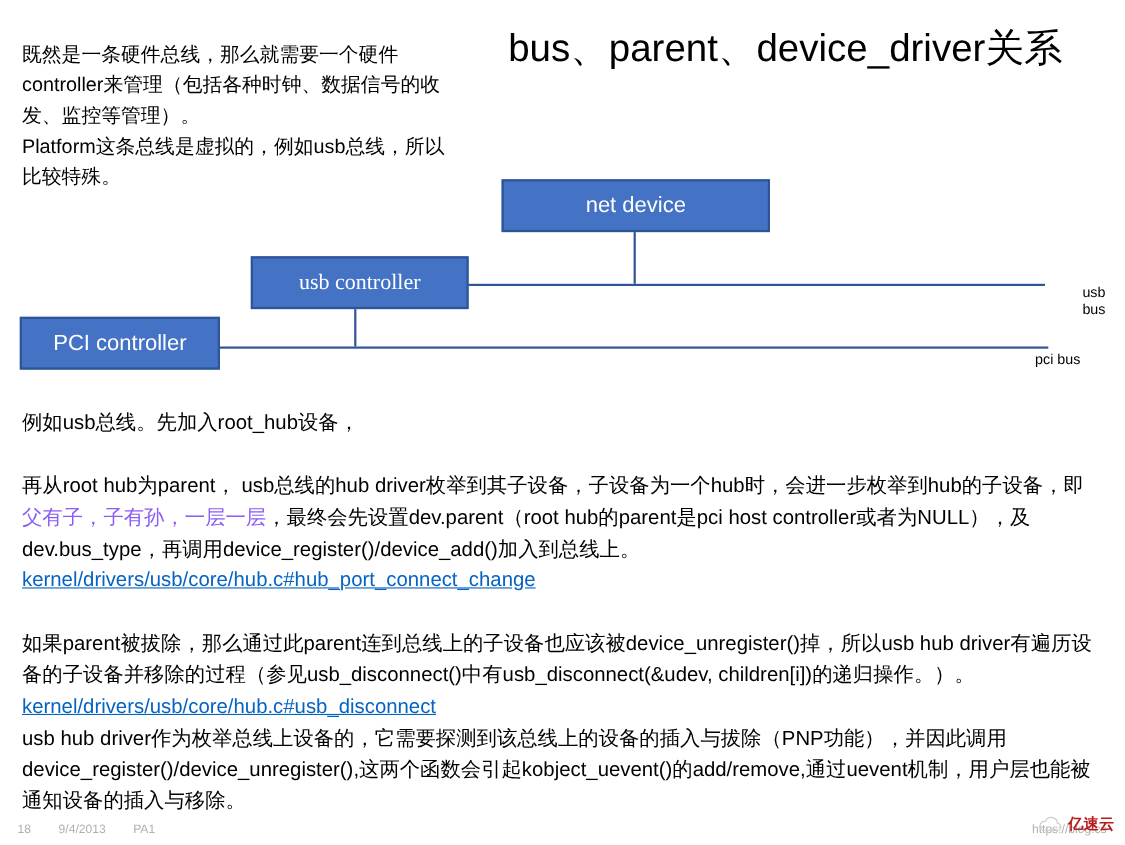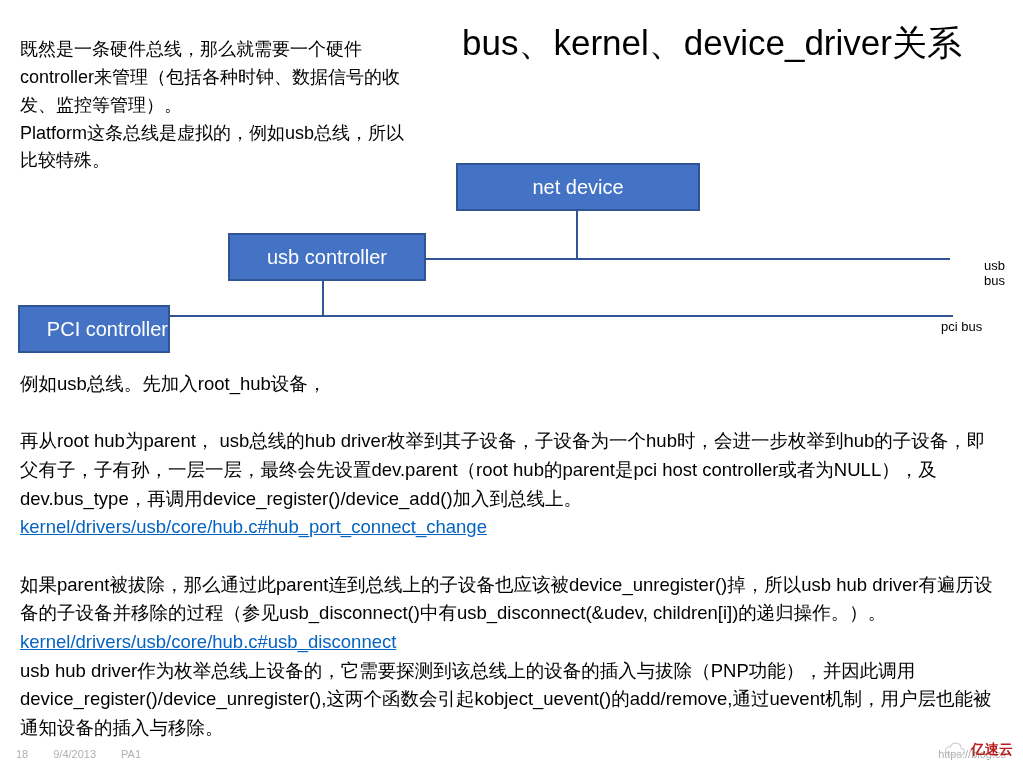--- a/index.html
+++ b/index.html
@@ -33,22 +33,22 @@
     background: #4472c4;
     border: 2px solid #2f5597;
     color: #fff;
     font-size: 20px;
     display: flex;
     align-items: center;
     justify-content: center;
     text-align: center;
   }
   .box-net { left: 456px; top: 163px; width: 244px; height: 48px; }
-  .box-usb { left: 228px; top: 233px; width: 198px; height: 48px; }
-  .box-pci { left: 18px;  top: 305px; width: 152px; height: 48px; justify-content: flex-end; }
+  .box-usb { left: 228px; top: 233px; width: 198px; height: 48px; font-family: Liberation Serif, serif; }
+  .box-pci { left: 18px;  top: 288px; width: 182px; height: 48px; }
   .bus-line {
     position: absolute;
     height: 0;
     border-top: 2px solid #2f5597;
   }
   .bus-usb { left: 320px; top: 258px; width: 630px; }
   .bus-pci { left: 100px; top: 315px; width: 853px; }
   .bus-label {
     position: absolute;
     font-size: 13px;
@@ -69,21 +69,21 @@
     top: 370px;
     width: 975px;
     font-size: 18.5px;
     line-height: 1.55;
     color: #000;
   }
   .body-text a {
     color: #0563c1;
     text-decoration: underline;
   }
-  .red { color: #000000; margin-top: 24px; }
+  .red { color: #8b5cf6; margin-top: 24px; }
   .footer {
     position: absolute;
     left: 16px;
     bottom: 8px;
     width: 990px;
     font-size: 11px;
     color: #b0b0b0;
     display: flex;
     gap: 25px;
   }
@@ -103,21 +103,21 @@
 </style>
 </head>
 <body>
 
 <div class="intro-text">
   <br>
   <span>既然是一条硬件总线，那么就需要一个硬件controller来管理（包括各种时钟、数据信号的收发、监控等管理）。</span><br>
   <span>Platform这条总线是虚拟的，例如usb总线，所以比较特殊。</span>
 </div>
 
-<div class="title">bus、kernel、device_driver关系</div>
+<div class="title">bus、parent、device_driver关系</div>
 
 <div class="bus-line bus-usb"></div>
 <div class="bus-line bus-pci"></div>
 
 <div class="connector conn-net"></div>
 <div class="connector conn-usb"></div>
 
 <div class="box box-net">
   <span>net device</span>
 </div>

